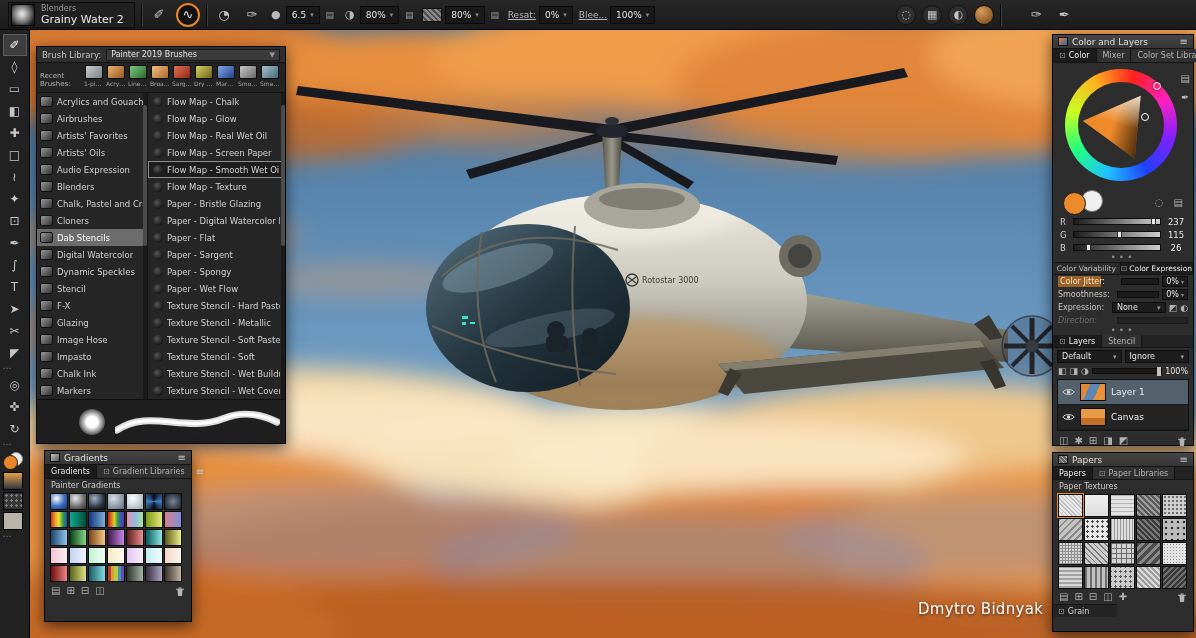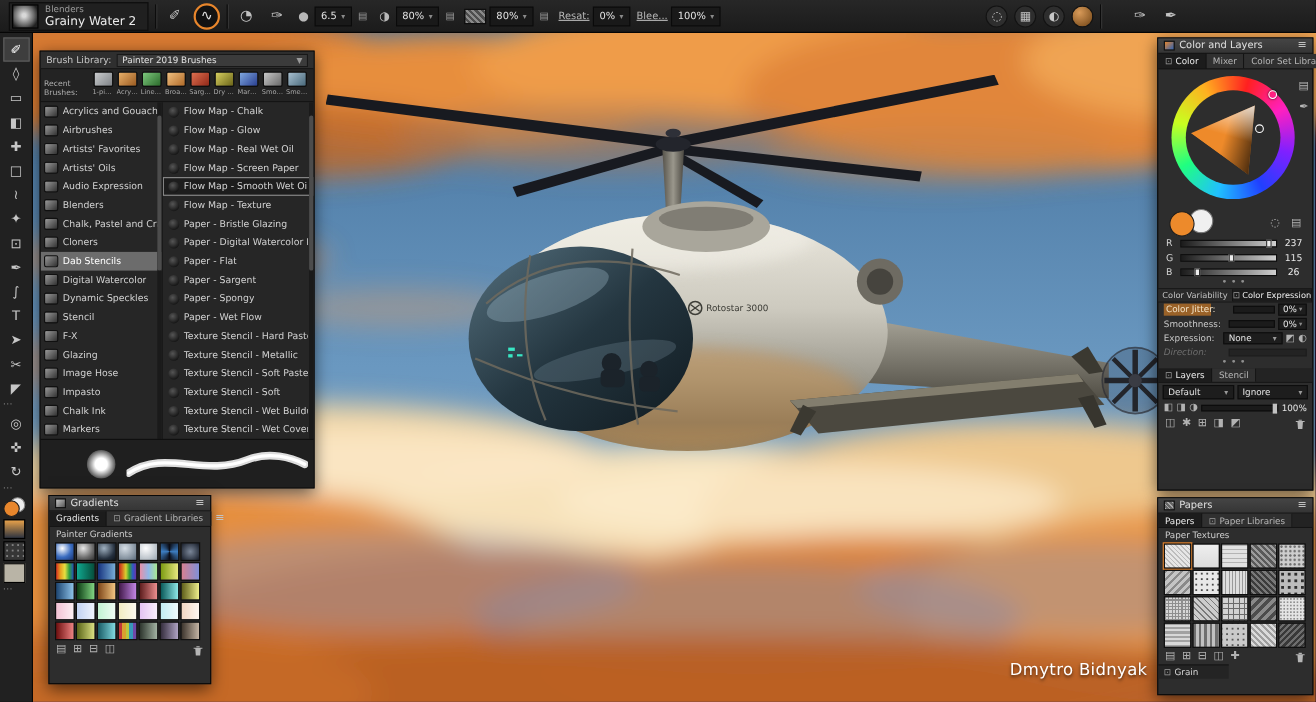--- a/index.html
+++ b/index.html
@@ -850,20 +850,42 @@
     <div class="lirow">
       <span class="ic">◧</span>
       <span class="ic">◨</span>
       <span class="ic">◑</span>
       <div class="lislider">
           <div class="lth"></div>
         </div>
       <span class="lval">100%</span>
     </div>
 
+    <div class="layer-list">
+      <div class="layer-row sel">
+        <span class="eye">
+          <svg width="13" height="8" viewBox="0 0 13 8">
+              <path d="M.8 4C3 .8 10 .8 12.2 4 10 7.2 3 7.2.8 4z" fill="none" stroke="#d8d8d8" stroke-width="1"></path>
+              <circle cx="6.5" cy="4" r="1.7" fill="#d8d8d8"></circle>
+            </svg>
+        </span>
+        <span class="lthumb t1"></span>
+        <span class="lname">Layer 1</span>
+      </div>
+      <div class="layer-row">
+        <span class="eye">
+          <svg width="13" height="8" viewBox="0 0 13 8">
+              <path d="M.8 4C3 .8 10 .8 12.2 4 10 7.2 3 7.2.8 4z" fill="none" stroke="#d8d8d8" stroke-width="1"></path>
+              <circle cx="6.5" cy="4" r="1.7" fill="#d8d8d8"></circle>
+            </svg>
+        </span>
+        <span class="lthumb t2"></span>
+        <span class="lname">Canvas</span>
+      </div>
+    </div>
 
     <div class="pbot">
       <span class="bot-ic">◫</span>
       <span class="bot-ic">✱</span>
       <span class="bot-ic">⊞</span>
       <span class="bot-ic">◨</span>
       <span class="bot-ic">◩</span>
       <span class="sp"></span>
       <span class="trash">
         <svg width="10" height="11" viewBox="0 0 10 11">

